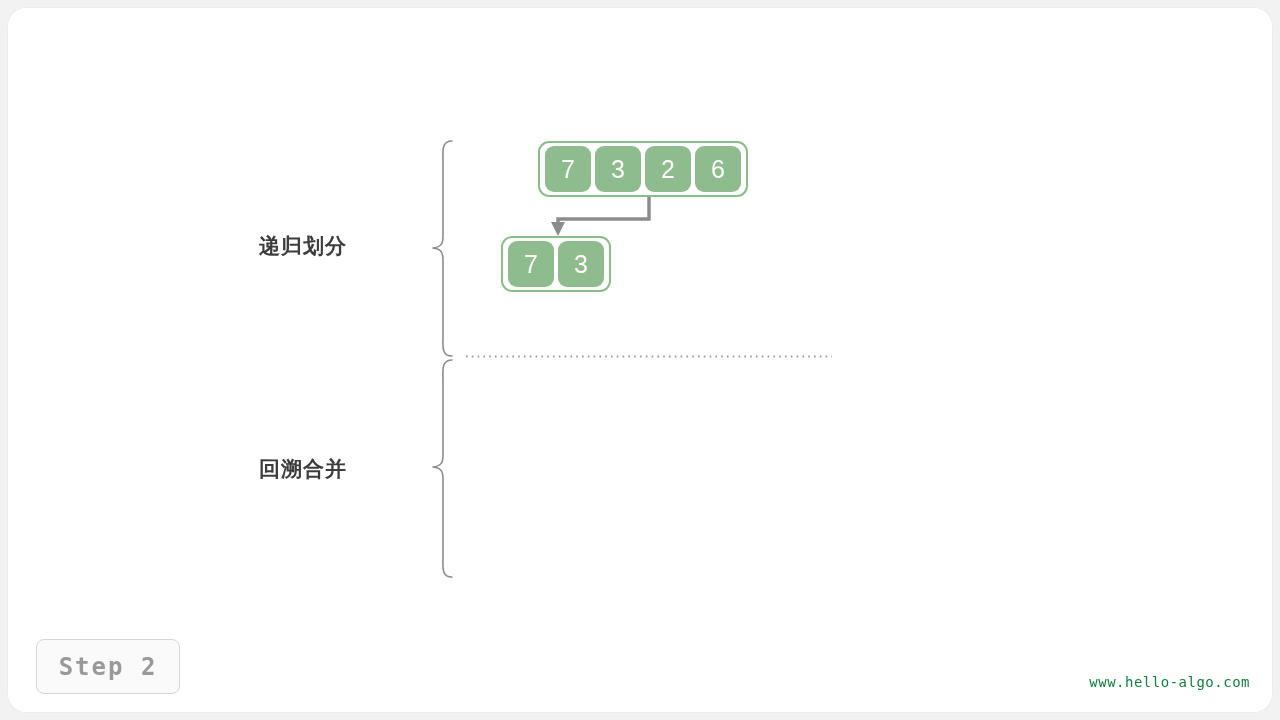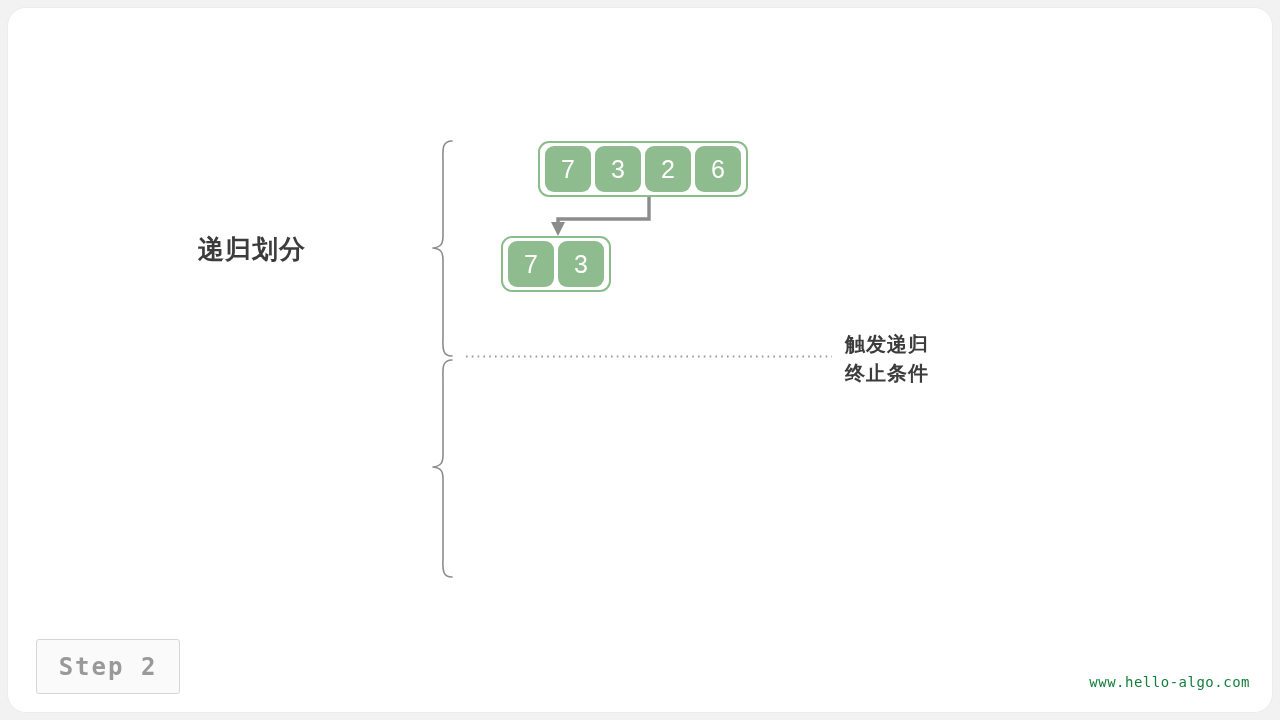--- a/index.html
+++ b/index.html
@@ -40,26 +40,26 @@
     left: 0;
     top: 0;
     width: 1280px;
     height: 720px;
     pointer-events: none;
   }
 
   
   .section-label {
     position: absolute;
-    font-size: 26px;
+    font-size: 21px;
     font-weight: bold;
     color: #3c3c3c;
     letter-spacing: 1px;
     white-space: nowrap;
-    text-align: left;
+    text-align: center;
   }
   #label-divide { left: 198px; top: 232px; width: 210px; }
   #label-merge  { left: 198px; top: 455px; width: 210px; }
 
   
   #annotation {
     position: absolute;
     left: 845px;
     top: 330px;
     font-size: 20px;
@@ -103,21 +103,21 @@
 
   
   #step-badge {
     position: absolute;
     left: 36px;
     top: 639px;
     width: 144px;
     height: 55px;
     box-sizing: border-box;
     border: 1px solid #d6d6d6;
-    border-radius: 3px;
+    border-radius: 8px;
     background: #fafafa;
     color: #999999;
     font-family: "DejaVu Sans Mono", "Liberation Mono", monospace;
     font-size: 24px;
     font-weight: bold;
     letter-spacing: 2px;
     display: flex;
     align-items: center;
     justify-content: center;
   }
@@ -159,25 +159,22 @@
              C 443 566, 441 577, 452 577" fill="none" stroke="#8c8c8c" stroke-width="1.6" stroke-linecap="round" stroke-linejoin="round"></path>
 
     <line x1="466" y1="356.5" x2="832" y2="356.5" stroke="#9a9a9a" stroke-width="2" stroke-dasharray="1.6 4.2" stroke-linecap="butt"></line>
 
     <path d="M 649 196 L 649 219 L 558 219 L 558 226" fill="none" stroke="#8c8c8c" stroke-width="3.4" stroke-linejoin="miter" stroke-linecap="butt"></path>
     <polygon points="551,222 565,222 558,236" fill="#8c8c8c"></polygon>
   </svg>
 
   <div class="section-label" id="label-divide">递归划分</div>
 
+  <div class="section-label" id="label-merge">回溯合并</div>
 
-  <div id="annotation">
-    <div>触发递归</div>
-    <div>终止条件</div>
-  </div>
 
   <div class="array" id="array-top">
       <div class="cell">7</div>
       <div class="cell">3</div>
       <div class="cell">2</div>
       <div class="cell">6</div>
     </div>
   <div class="array" id="array-bottom">
       <div class="cell">7</div>
       <div class="cell">3</div>

